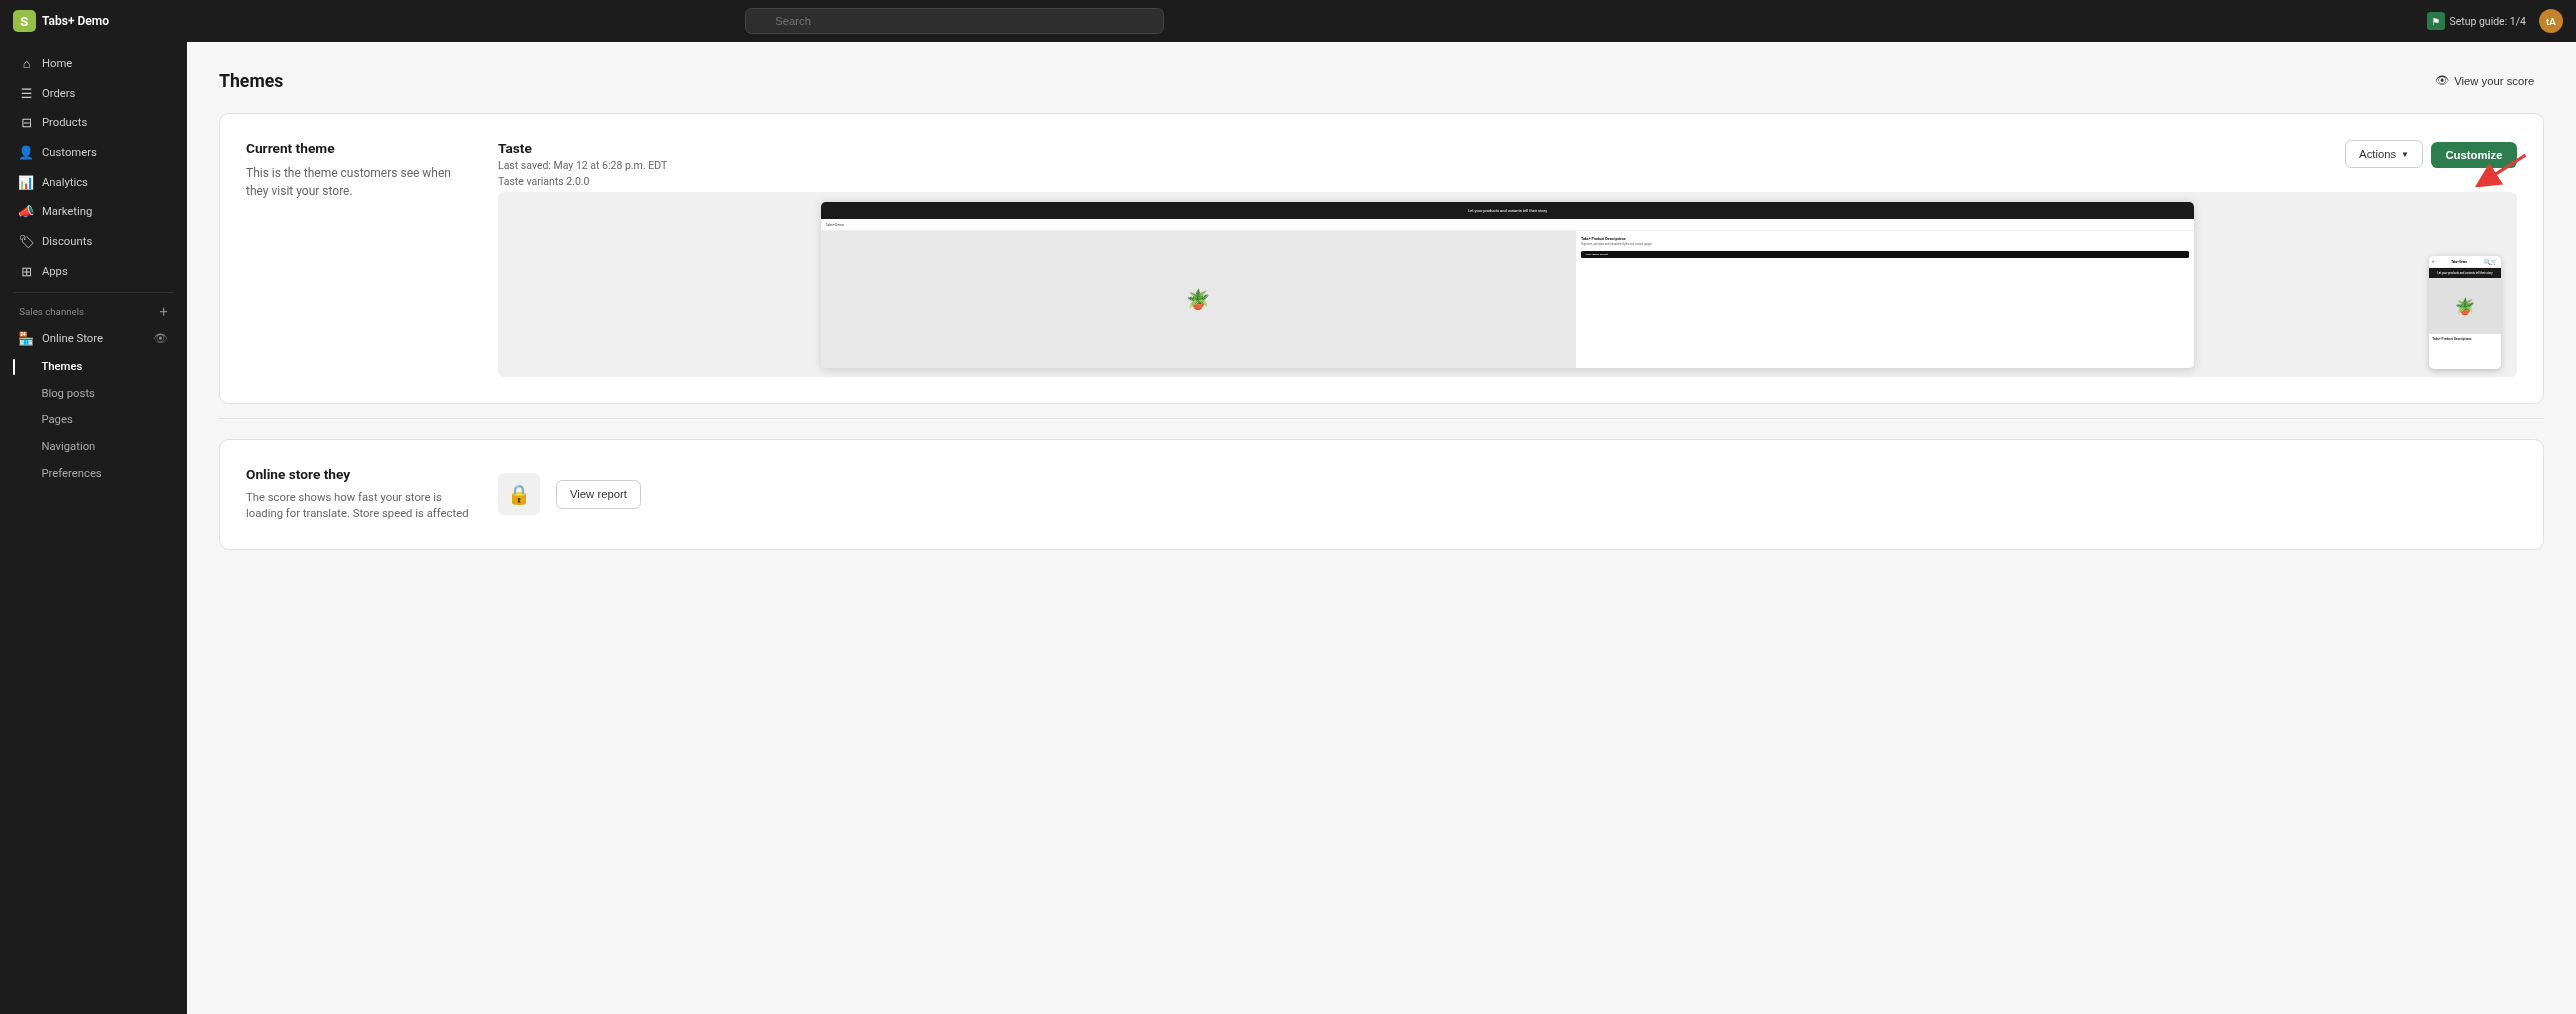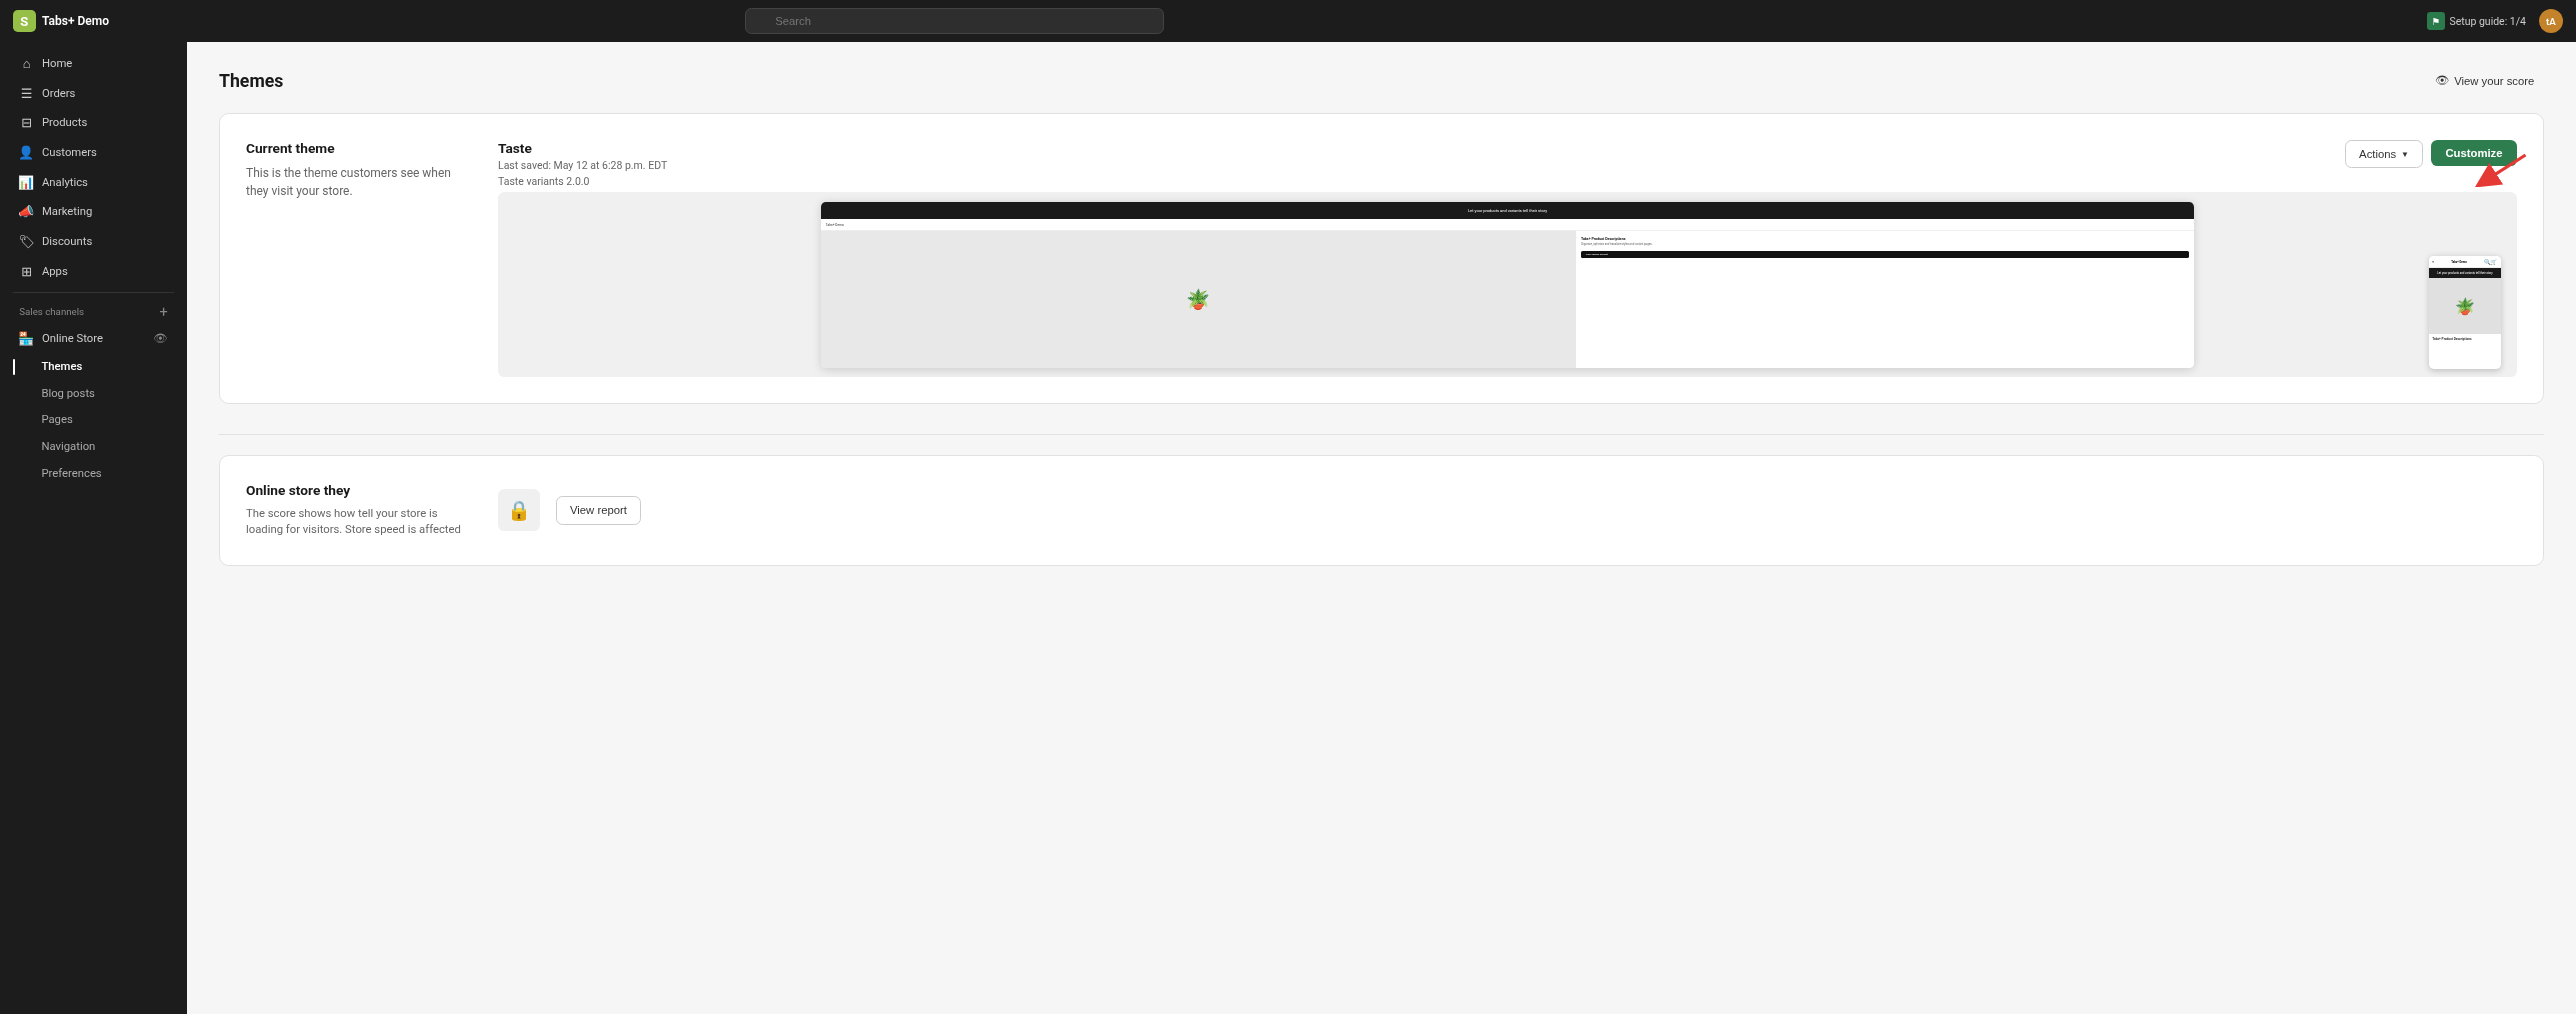--- a/index.html
+++ b/index.html
@@ -228,21 +228,21 @@
       border-radius: 4.8px;
       border: none;
       background: none;
     }
 
     
     .section-card {
       background: #fff;
       border-radius: 9.7px;
       border: 0.8px solid #e1e1e1;
-      margin-bottom: 30px;
+      margin-bottom: 14px;
     }
     .current-theme-card {
       display: flex;
       padding: 26px;
       gap: 26px;
     }
     .theme-description {
       width: 226px;
       flex-shrink: 0;
     }
@@ -274,21 +274,21 @@
       color: #1a1a1a;
     }
     .theme-meta {
       font-size: 10.5px;
       color: #666;
       margin-top: 3.2px;
     }
     .theme-actions {
       display: flex;
       gap: 8px;
-      align-items: flex-start;
+      align-items: flex-end;
     }
     .actions-btn {
       display: flex;
       align-items: center;
       gap: 4.8px;
       padding: 7.2px 13px;
       border: 0.8px solid #ccc;
       border-radius: 6.4px;
       background: #fff;
       font-size: 11.3px;
@@ -684,21 +684,21 @@
           </div>
         </div>
       </div>
 
       <div style="height:0.8px;background:#e1e1e1;margin-bottom:19.3px;"></div>
 
       <div class="section-card">
         <div class="speed-card">
           <div class="speed-description">
             <h2>Online store they</h2>
-            <p>The score shows how tell your store is loading for visitors. Store speed is affected</p>
+            <p>The score shows how fast your store is loading for translate. Store speed is affected</p>
           </div>
           <div class="speed-content">
             <div class="lock-icon-wrapper">
               <span>🔒</span>
             </div>
             <button class="view-report-btn">
               <span>View report</span>
             </button>
           </div>
         </div>

